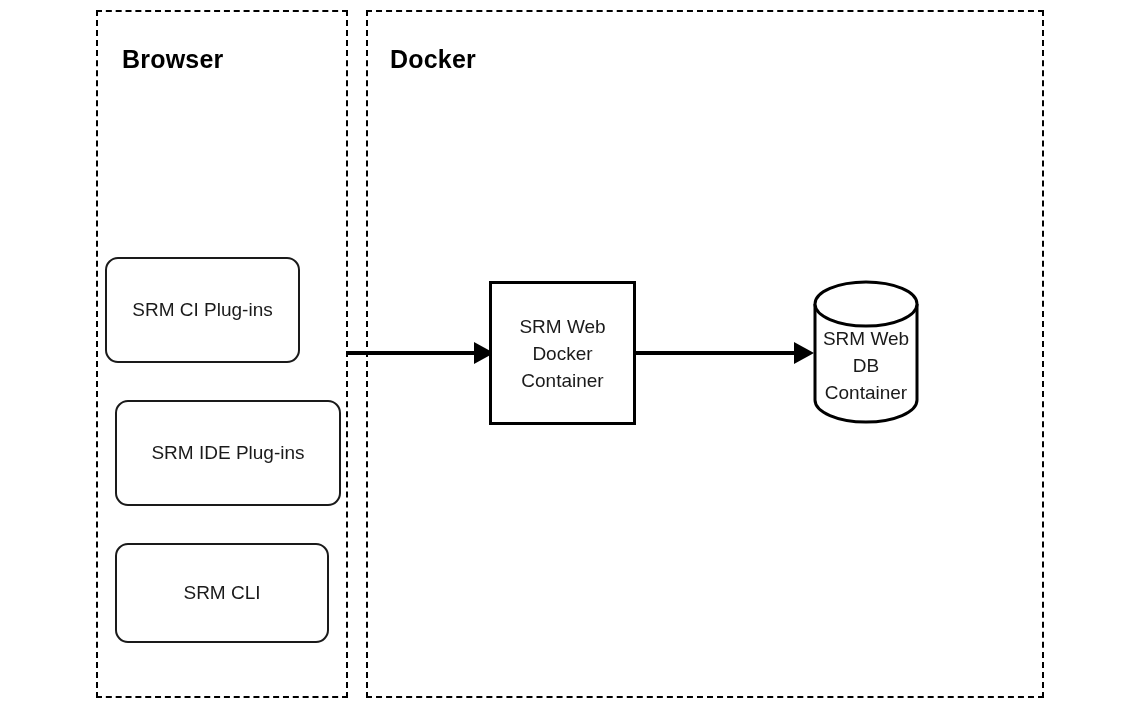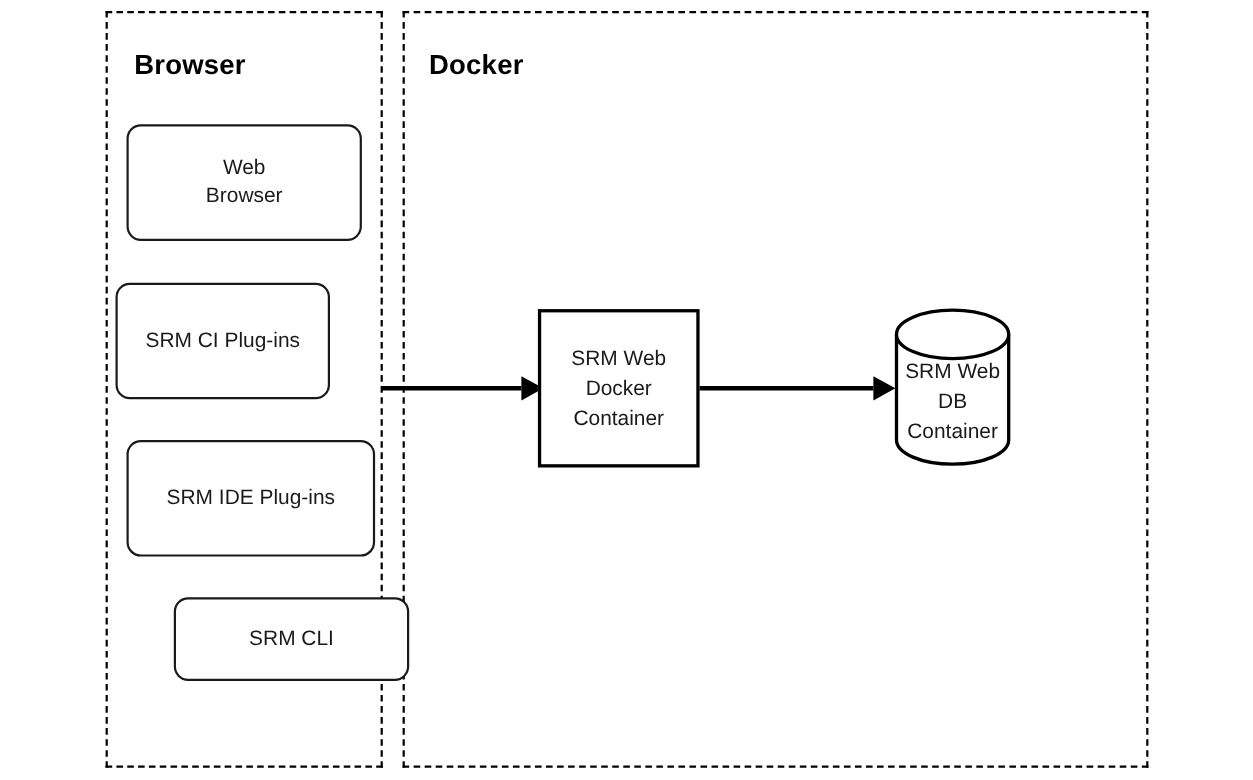--- a/index.html
+++ b/index.html
@@ -111,34 +111,30 @@
 <body>
 
 <div id="canvas">
 
   <div class="zone" style="left:96px; top:10px; width:252px; height:688px;"></div>
   <div class="zone-title" style="left:122px; top:45px;">Browser</div>
 
   <div class="zone" style="left:366px; top:10px; width:678px; height:688px;"></div>
   <div class="zone-title" style="left:390px; top:45px;">Docker</div>
 
-  <div class="client-box" style="left:115px; top:113px; width:214px; height:106px;">
-    <span class="label">Web
-Browser</span>
-  </div>
 
   <div class="client-box" style="left:105px; top:257px; width:195px; height:106px;">
     <span class="label">SRM CI Plug-ins</span>
   </div>
 
   <div class="client-box" style="left:115px; top:400px; width:226px; height:106px;">
     <span class="label">SRM IDE Plug-ins</span>
   </div>
 
-  <div class="client-box" style="left:115px; top:543px; width:214px; height:76px;margin-left:43px;">
+  <div class="client-box" style="left:115px; top:543px; width:214px; height:100px;">
     <span class="label">SRM CLI</span>
   </div>
 
   <svg class="arrow-svg" style="left:346px; top:338px;" width="148" height="30" viewBox="0 0 148 30">
     <line x1="1" y1="15" x2="128" y2="15" stroke="#000000" stroke-width="4"></line>
     <polygon points="128,4 148,15 128,26" fill="#000000"></polygon>
   </svg>
 
   <div class="rect-box" style="left:489px; top:281px; width:147px; height:144px;">
     <span class="label">SRM Web

